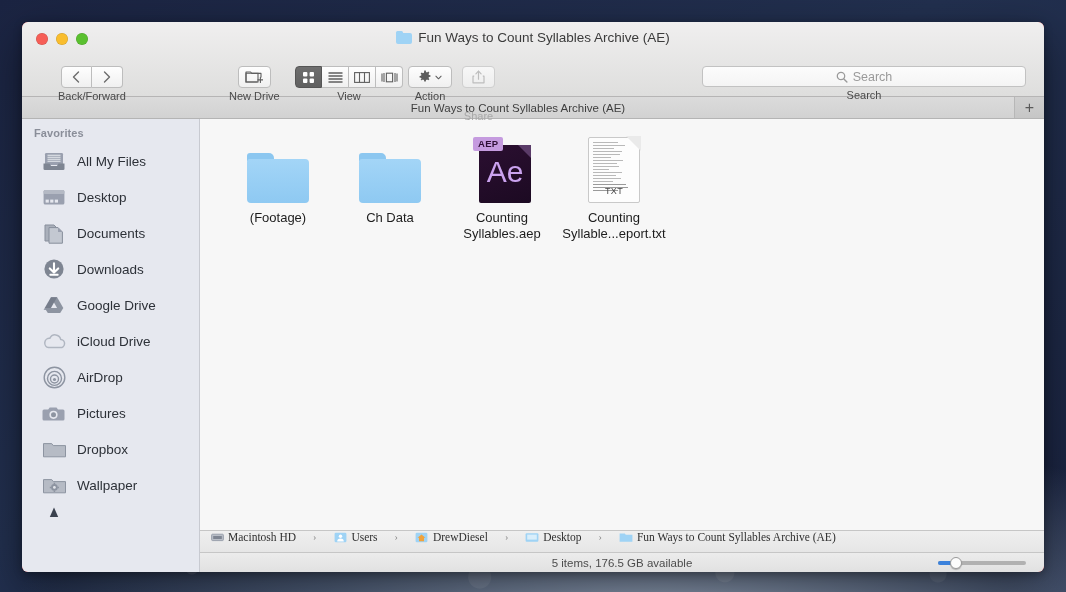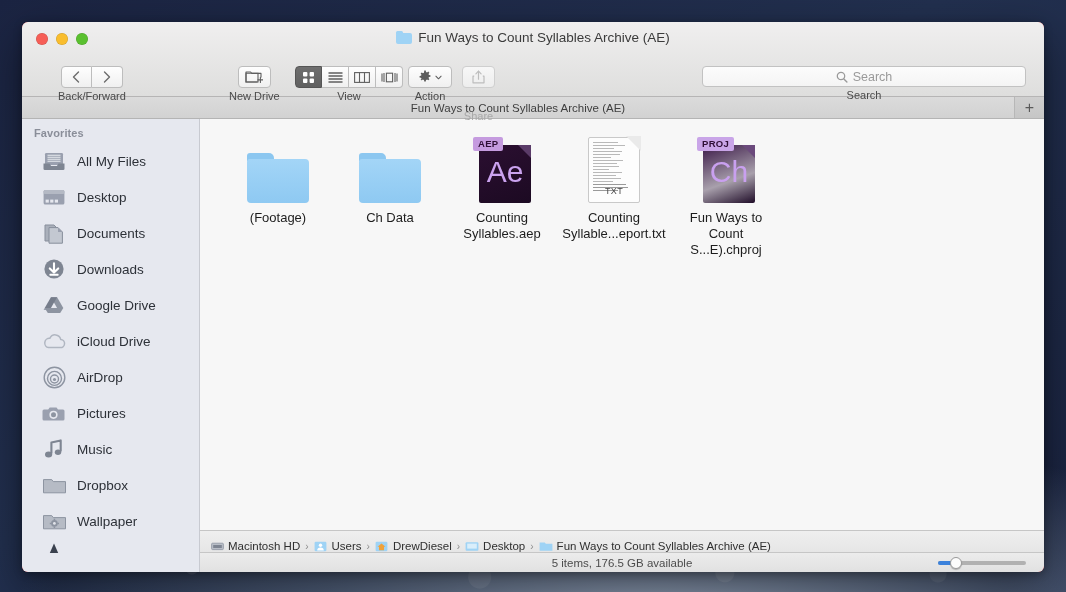--- a/index.html
+++ b/index.html
@@ -241,22 +241,22 @@
   .txt-ico .kind {
     position: absolute; left: 0; right: 0; bottom: 7px;
     text-align: center; font-size: 9px; color: #4a4a4a; letter-spacing: .4px;
   }
 
   
   #pathbar {
     height: 22px; flex: none;
     background: linear-gradient(#efefef,#e6e6e6);
     border-top: 1px solid #c6c6c6;
-    display: flex; align-items: flex-end; gap: 5px;
-    padding-left: 10px; font-size: 11.5px; color: #2f2f2f;
+    display: flex; align-items: flex-start; gap: 17px;
+    padding-left: 10px; font-size: 11.5px; color: #2f2f2f; font-family: Liberation Serif, serif;
   }
   .crumb { display: flex; align-items: center; gap: 4px; }
   .sep { color: #8d8d8d; font-size: 10px; }
   .crumb-ic { width: 14px; height: 12px; display:flex; align-items:center; justify-content:center; }
 
   
   #statusbar {
     height: 20px; flex: none; position: relative;
     background: linear-gradient(#ececec,#e1e1e1);
     border-top: 1px solid #c6c6c6;
@@ -493,30 +493,20 @@
         <span class="sb-ic">
           <svg width="25" height="19" viewBox="0 0 25 19">
             <path d="M2 5.4h4.2l1.5-2h6.8l1.5 2H21a1.5 1.5 0 011.5 1.5v8.2A1.5 1.5 0 0121 16.6H2A1.5 1.5 0 01.5 15.1V6.9A1.5 1.5 0 012 5.4z" fill="#9aa0af"></path>
             <circle cx="11.5" cy="10.8" r="4.1" fill="#e6e8ef"></circle>
             <circle cx="11.5" cy="10.8" r="2.5" fill="#8d94a1"></circle>
           </svg>
         </span>
         <span>Pictures</span>
       </div>
 
-      <div class="sb-item">
-        <span class="sb-ic">
-          <svg width="20" height="21" viewBox="0 0 20 21">
-            <path d="M7.4 14.6V3.5l9.3-2.1v11" fill="none" stroke="#7e8592" stroke-width="2.1" stroke-linejoin="round"></path>
-            <ellipse cx="4.6" cy="15.4" rx="3.6" ry="3" fill="#7e8592"></ellipse>
-            <ellipse cx="14" cy="13.3" rx="3.2" ry="2.7" fill="#7e8592"></ellipse>
-          </svg>
-        </span>
-        <span>Music</span>
-      </div>
 
       <div class="sb-item">
         <span class="sb-ic">
           <svg width="25" height="19" viewBox="0 0 25 19">
             <path d="M1.5 3.6h8.2l1.6 2h12.2v11.2H1.5z" fill="#b6bbc5" stroke="#8d94a1" stroke-width="1"></path>
           </svg>
         </span>
         <span>Dropbox</span>
       </div>
 
@@ -608,33 +598,20 @@
                 <div class="ln" style="width:62%;background:#9a9a9a"></div>
               </div>
               <div class="kind">TXT</div>
             </div>
           </div>
           <div class="label">
             <span>Counting</span><br><span>Syllable...eport.txt</span>
           </div>
         </div>
 
-        <div class="item">
-          <div class="thumb">
-            <div class="adobe-ico">
-              <div class="page" style="background:linear-gradient(160deg,#3a1847 0%,#26103060 60%,#1f0c28 100%)"></div>
-              <div class="fold" style="border-top-color:#6b4a7c"></div>
-              <div class="badge" style="background:#c9a5e8">PROJ</div>
-              <div class="glyph" style="color:#c9a0ef">Ch</div>
-            </div>
-          </div>
-          <div class="label">
-            <span>Fun Ways to</span><br><span>Count S...E).chproj</span>
-          </div>
-        </div>
 
       </div>
 
       <div id="pathbar">
         <div class="crumb">
           <span class="crumb-ic">
             <svg width="13" height="11" viewBox="0 0 13 11">
               <rect x="0.6" y="2.2" width="11.8" height="6.4" rx="1" fill="#b9bec7" stroke="#8d94a1" stroke-width=".8"></rect>
               <rect x="2.2" y="4" width="8.6" height="3" fill="#7e8592"></rect>
             </svg>

